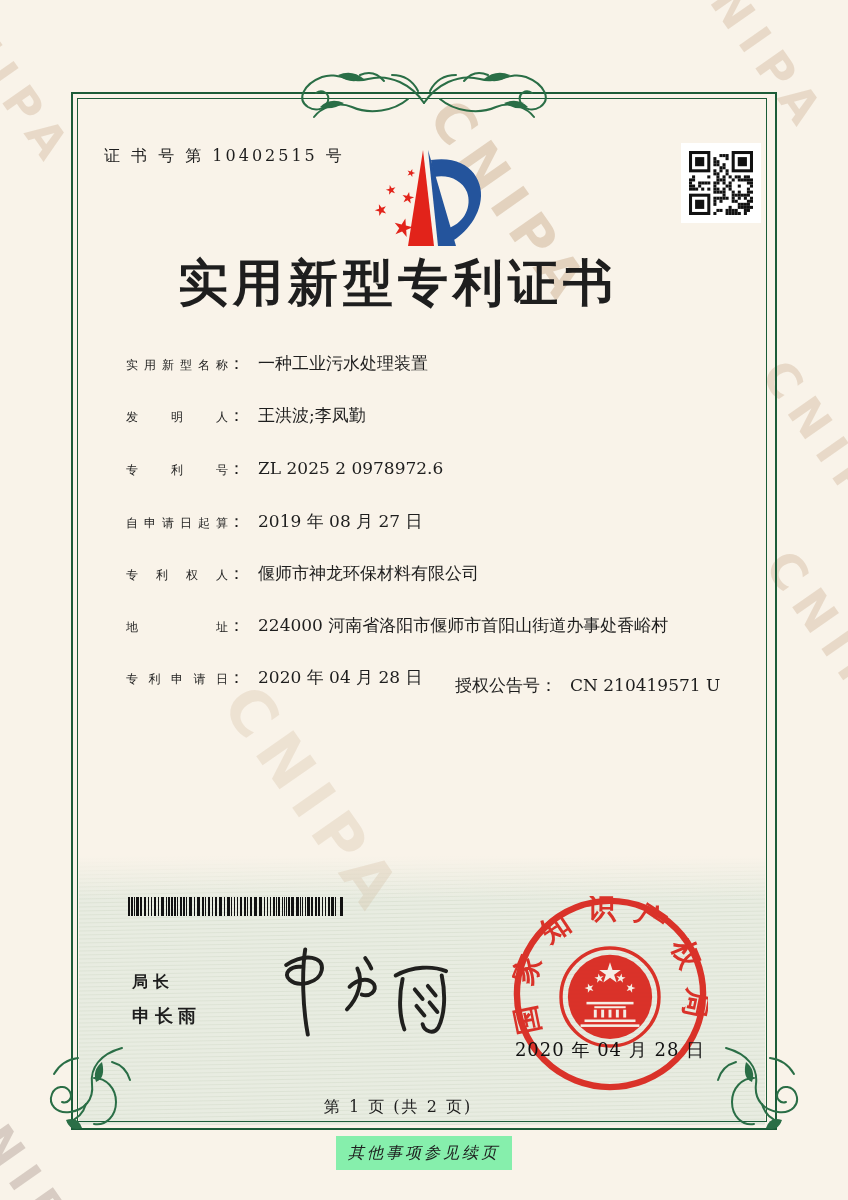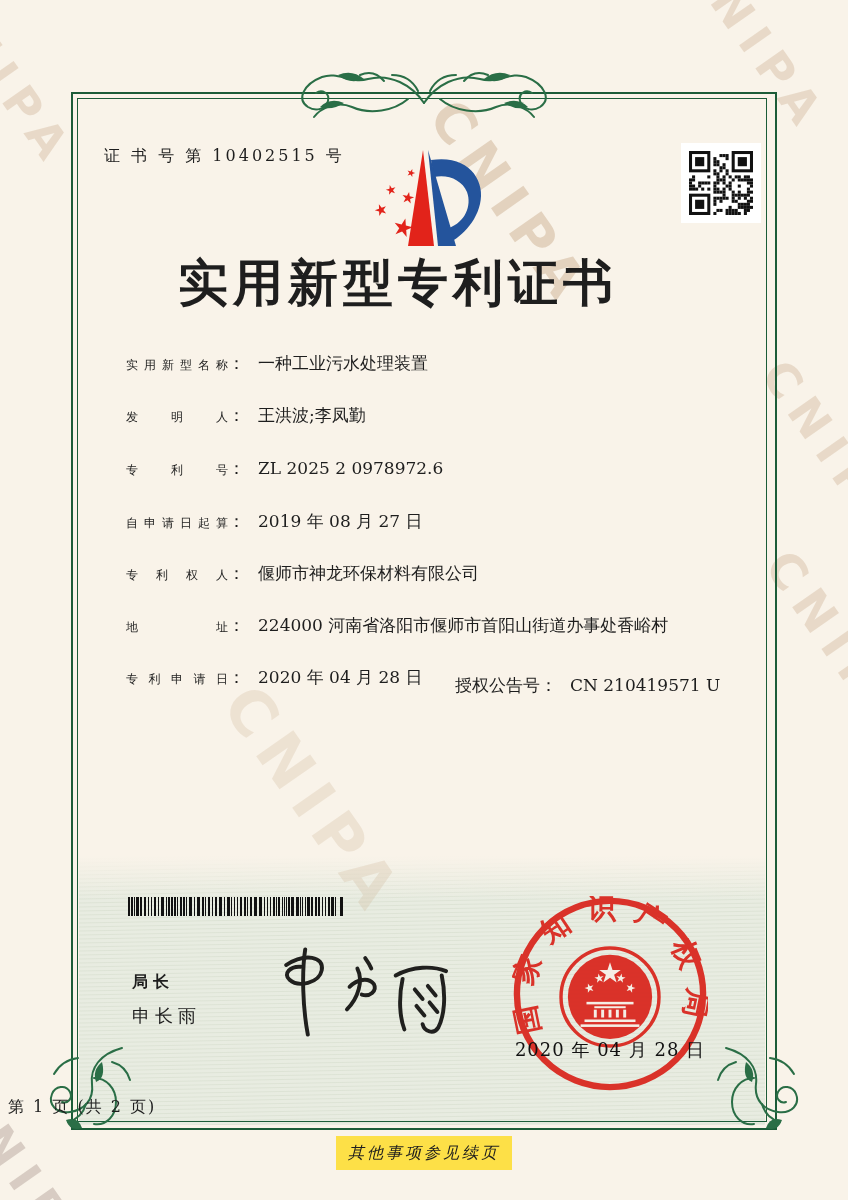--- a/index.html
+++ b/index.html
@@ -53,30 +53,30 @@
   .flabel{display:inline-block;width:102px;font-size:12px;
     text-align:justify;text-align-last:justify;vertical-align:baseline;}
   .fcolon{margin-right:13px;}
   .grant-no-group{position:absolute;left:329px;top:0;white-space:nowrap;margin-top:8px;}
   .paragraphs{position:absolute;left:118px;top:700px;width:630px;
     font-size:17px;line-height:29px;text-align:justify;font-style:italic;}
   .paragraphs p{margin:0;text-indent:2em;}
   .barcode{position:absolute;left:120px;top:897px;}
   .sig-title{position:absolute;left:124px;top:972px;font-size:16px;font-weight:bold;
     font-family:"DejaVu Sans","Liberation Sans",sans-serif;letter-spacing:5px;}
-  .sig-name{position:absolute;left:124px;top:1004px;font-size:18px;font-weight:normal;
+  .sig-name{position:absolute;left:124px;top:1004px;font-size:18px;font-weight:bold;
     font-family:"DejaVu Sans","Liberation Sans",sans-serif;letter-spacing:5px;}
   .signature{position:absolute;left:252px;top:942px;}
   .seal{position:absolute;left:512px;top:896px;z-index:4;opacity:0.93;}
   .seal-date{position:absolute;left:506px;top:1038px;width:208px;z-index:5;
     text-align:center;font-size:18px;letter-spacing:1px;color:#111;}
-  .page-info{position:absolute;left:0;right:0;top:1097px;text-align:left;
+  .page-info{position:absolute;left:0;right:0;top:1097px;text-align:center;
     font-size:16px;letter-spacing:2px;}
   .cont-note{position:absolute;left:328px;top:1136px;min-width:156px;height:34px;
-    background:#fde047;display:flex;align-items:center;justify-content:center;
+    background:#86efac;display:flex;align-items:center;justify-content:center;
     font-size:16px;font-style:italic;letter-spacing:3px;padding:0 10px;}
   svg text{font-family:"DejaVu Serif","Liberation Serif",serif;}
 </style>
 </head>
 <body>
 
 <div class="page">
 
   <svg width="0" height="0" style="position:absolute" aria-hidden="true">
     <defs>

